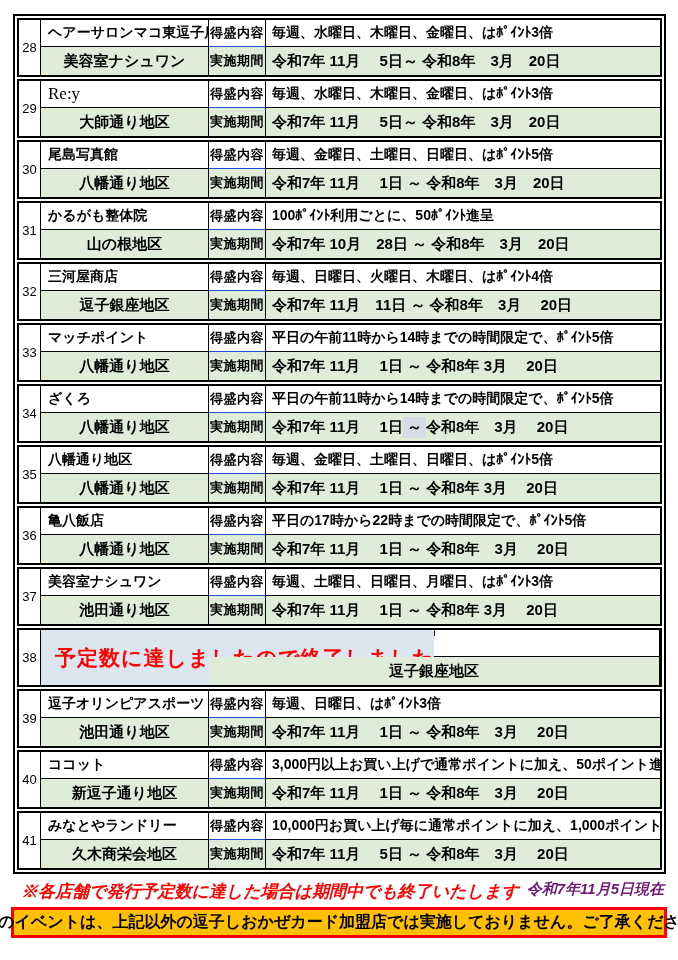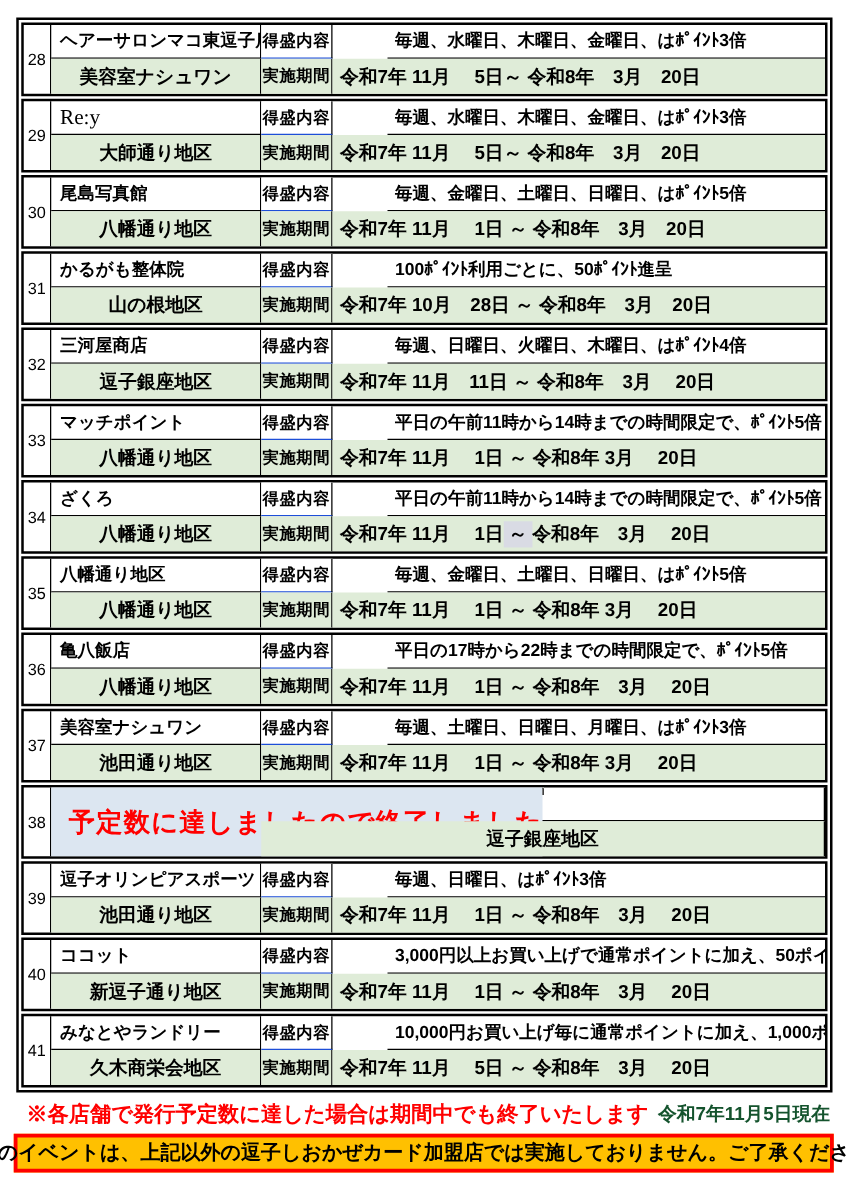--- a/index.html
+++ b/index.html
@@ -32,21 +32,21 @@
   }
   .cell-store.latin { font-family:"Liberation Serif", serif; font-weight:400; font-size:17px; }
   .cell-label {
     border-right:1px solid #000; justify-content:center;
     font-weight:700; font-size:13px; letter-spacing:0.5px;
   }
   .cell-label.r1 { border-bottom:1px solid #1d4ed8; background:#fff; }
   .cell-label.r2 { background:var(--green); }
   .cell-content {
     border-bottom:1px solid #000; padding-left:6px;
-    font-weight:700; font-size:14px;margin-left:44px;
+    font-weight:700; font-size:14px;
   }
   .cell-district {
     background:var(--green); border-right:1px solid #000;
     justify-content:center; font-weight:700; font-size:15px;
   }
   .cell-period {
     background:var(--green); padding-left:6px; font-weight:700; font-size:15px;
   }
   .tilde-hl { background:var(--hl_gray); padding:1px 4px; }
   
@@ -54,25 +54,25 @@
   .term-msg {
     flex:1; background:var(--blue); display:flex; align-items:center;
     padding-left:14px; color:var(--red); font-weight:700; font-size:21px;
     letter-spacing:1px; white-space:nowrap;
   }
   .term-strip { height:6px; background:#fff; border-top:1px solid #9aa39a; border-left:1px solid #000; }
   .t-store { border-right:1px solid #000; border-bottom:1px solid #000; padding-left:7px; font-weight:700; font-size:14px; }
   .t-district { background:var(--green); border-right:1px solid #000; justify-content:center; font-weight:700; font-size:15px; }
   
   .notice-row {
-    margin-top:6px; width:653px; display:flex; align-items:center;
-    justify-content:space-between; padding:0 2px 0 8px;
+    margin-top:6px; width:653px; display:flex; 
+    justify-content:space-between; padding:0 2px 0 8px;font-style:italic;
   }
   .footnote { color:var(--red); font-weight:700; font-size:17px; white-space:nowrap; }
-  .as-of { color:#14532d; font-weight:700; font-size:15px; white-space:nowrap; }
+  .as-of { color:#701a75; font-weight:700; font-size:15px; white-space:nowrap; }
   .banner {
     margin-top:4px; width:656px; margin-left:-2px; height:31px;
     background:var(--banner_yellow); border:3px solid var(--red);
     display:flex; align-items:center; justify-content:center;
     font-weight:700; font-size:16px; white-space:nowrap;
   }
 </style>
 </head>
 <body>
 

